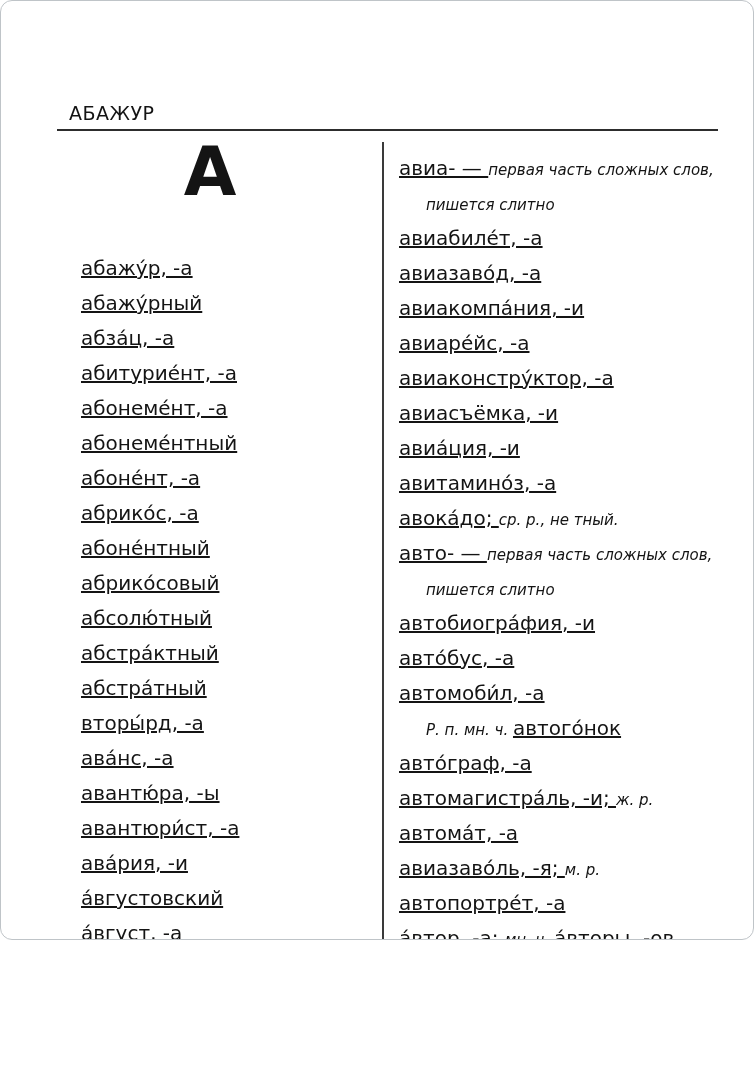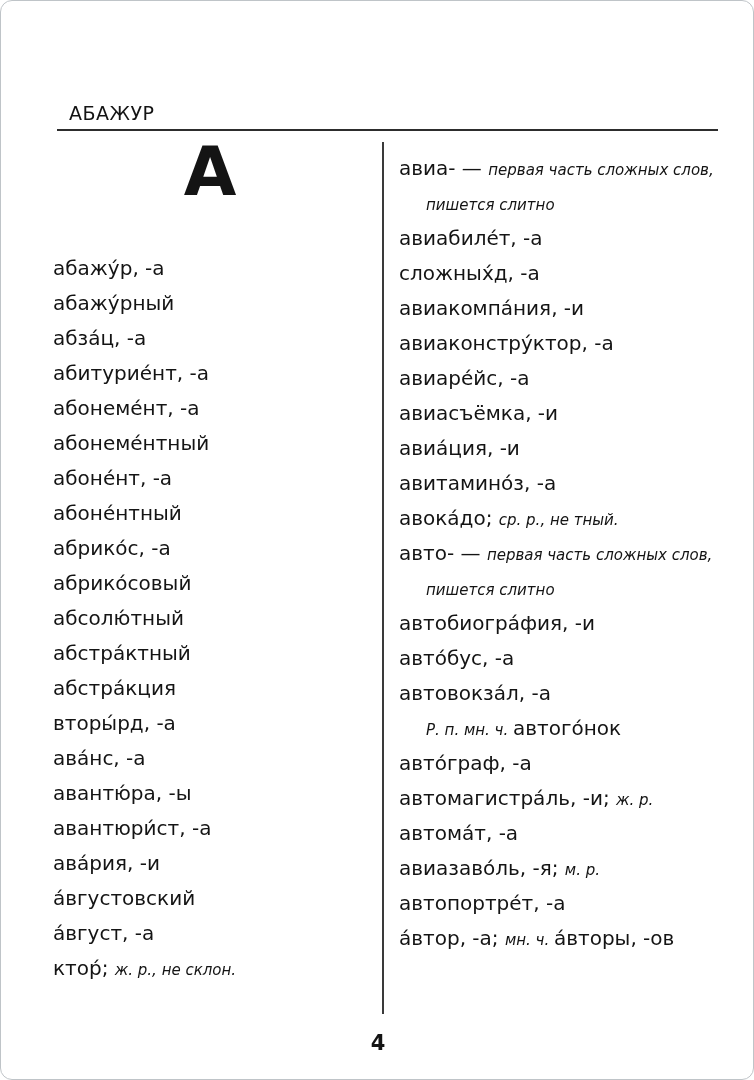--- a/index.html
+++ b/index.html
@@ -1,18 +1,18 @@
 <!DOCTYPE html>
 <html><head>
 <meta charset="utf-8">
 <style>
   html,body { margin:0; padding:0; background:#ffffff; }
   .page {
     position:relative;
-    width:754px; height:1080px;
+    width:754px; height:940px;
     background:#ffffff;
     color:#141414;
     font-family:"DejaVu Sans","Liberation Sans",sans-serif;
     border:1px solid #bfc4c8;
     border-radius:12px;
     box-sizing:border-box;
     overflow:hidden;
   }
   .running-head {
     position:absolute; left:68px; top:101px;
@@ -25,29 +25,29 @@
   .column-divider {
     position:absolute; left:381px; top:141px;
     width:2px; height:872px; background:#3a3a3a;
   }
   .drop-cap {
     position:absolute; left:68px; top:136px; width:282px;
     text-align:center;
     font-size:68px; line-height:70px; font-weight:800;
   }
   .entries { position:absolute; }
-  #left-entries  { left:52px;  top:250px; }
+  #left-entries  { left:80px;  top:250px; }
   #right-entries { left:398px; top:150px; }
   .entry {
     height:35px; line-height:35px;
     font-size:20px;
     white-space:nowrap;
   }
   .entry.indent { padding-left:27px; }
-  .head, .tail { font-style:normal; }
+  .head, .tail { font-style:normal;text-decoration:underline; }
   .note { font-style:italic; font-size:15px; }
   .page-number {
     position:absolute; left:0; top:1030px; width:754px;
     text-align:center; font-size:21px; font-weight:700;
   }
 </style>
 </head>
 <body>
 
 <div class="page">
@@ -61,53 +61,53 @@
   <div class="drop-cap">А</div>
 
   <div class="entries" id="left-entries">
       <div class="entry"><span class="head">абажу́р, -а</span></div>
       <div class="entry"><span class="head">абажу́рный</span></div>
       <div class="entry"><span class="head">абза́ц, -а</span></div>
       <div class="entry"><span class="head">абитурие́нт, -а</span></div>
       <div class="entry"><span class="head">абонеме́нт, -а</span></div>
       <div class="entry"><span class="head">абонеме́нтный</span></div>
       <div class="entry"><span class="head">абоне́нт, -а</span></div>
+      <div class="entry"><span class="head">абрико́с, -а</span></div>
       <div class="entry"><span class="head">абоне́нтный</span></div>
-      <div class="entry"><span class="head">абрико́с, -а</span></div>
       <div class="entry"><span class="head">абрико́совый</span></div>
       <div class="entry"><span class="head">абсолю́тный</span></div>
       <div class="entry"><span class="head">абстра́ктный</span></div>
-      <div class="entry"><span class="head">абстра́кция</span></div>
+      <div class="entry"><span class="head">абстра́тный</span></div>
       <div class="entry"><span class="head">вторы́рд, -а</span></div>
       <div class="entry"><span class="head">ава́нс, -а</span></div>
       <div class="entry"><span class="head">авантю́ра, -ы</span></div>
       <div class="entry"><span class="head">авантюри́ст, -а</span></div>
       <div class="entry"><span class="head">ава́рия, -и</span></div>
       <div class="entry"><span class="head">а́вгустовский</span></div>
       <div class="entry"><span class="head">а́вгуст, -а</span></div>
       <div class="entry"><span class="head">ктор́; </span><span class="note">ж. р., не склон.</span></div>
     </div>
 
   <div class="entries" id="right-entries">
       <div class="entry"><span class="head">авиа- — </span><span class="note">первая часть сложных слов,</span></div>
       <div class="entry indent"><span class="note">пишется слитно</span></div>
       <div class="entry"><span class="head">авиабиле́т, -а</span></div>
-      <div class="entry"><span class="head">сложных́д, -а</span></div>
+      <div class="entry"><span class="head">авиазаво́д, -а</span></div>
       <div class="entry"><span class="head">авиакомпа́ния, -и</span></div>
+      <div class="entry"><span class="head">авиаре́йс, -а</span></div>
       <div class="entry"><span class="head">авиаконстру́ктор, -а</span></div>
-      <div class="entry"><span class="head">авиаре́йс, -а</span></div>
       <div class="entry"><span class="head">авиасъёмка, -и</span></div>
       <div class="entry"><span class="head">авиа́ция, -и</span></div>
       <div class="entry"><span class="head">авитамино́з, -а</span></div>
       <div class="entry"><span class="head">авока́до; </span><span class="note">ср. р., не тный.</span></div>
       <div class="entry"><span class="head">авто- — </span><span class="note">первая часть сложных слов,</span></div>
       <div class="entry indent"><span class="note">пишется слитно</span></div>
       <div class="entry"><span class="head">автобиогра́фия, -и</span></div>
       <div class="entry"><span class="head">авто́бус, -а</span></div>
-      <div class="entry"><span class="head">автовокза́л, -а</span></div>
+      <div class="entry"><span class="head">автомоби́л, -а</span></div>
       <div class="entry indent"><span class="note">Р. п. мн. ч. </span><span class="tail">автого́нок</span></div>
       <div class="entry"><span class="head">авто́граф, -а</span></div>
       <div class="entry"><span class="head">автомагистра́ль, -и; </span><span class="note">ж. р.</span></div>
       <div class="entry"><span class="head">автома́т, -а</span></div>
       <div class="entry"><span class="head">авиазаво́ль, -я; </span><span class="note">м. р.</span></div>
       <div class="entry"><span class="head">автопортре́т, -а</span></div>
       <div class="entry"><span class="head">а́втор, -а; </span><span class="note">мн. ч. </span><span class="tail">а́вторы, -ов</span></div>
     </div>
 
   <div class="page-number">4</div>

